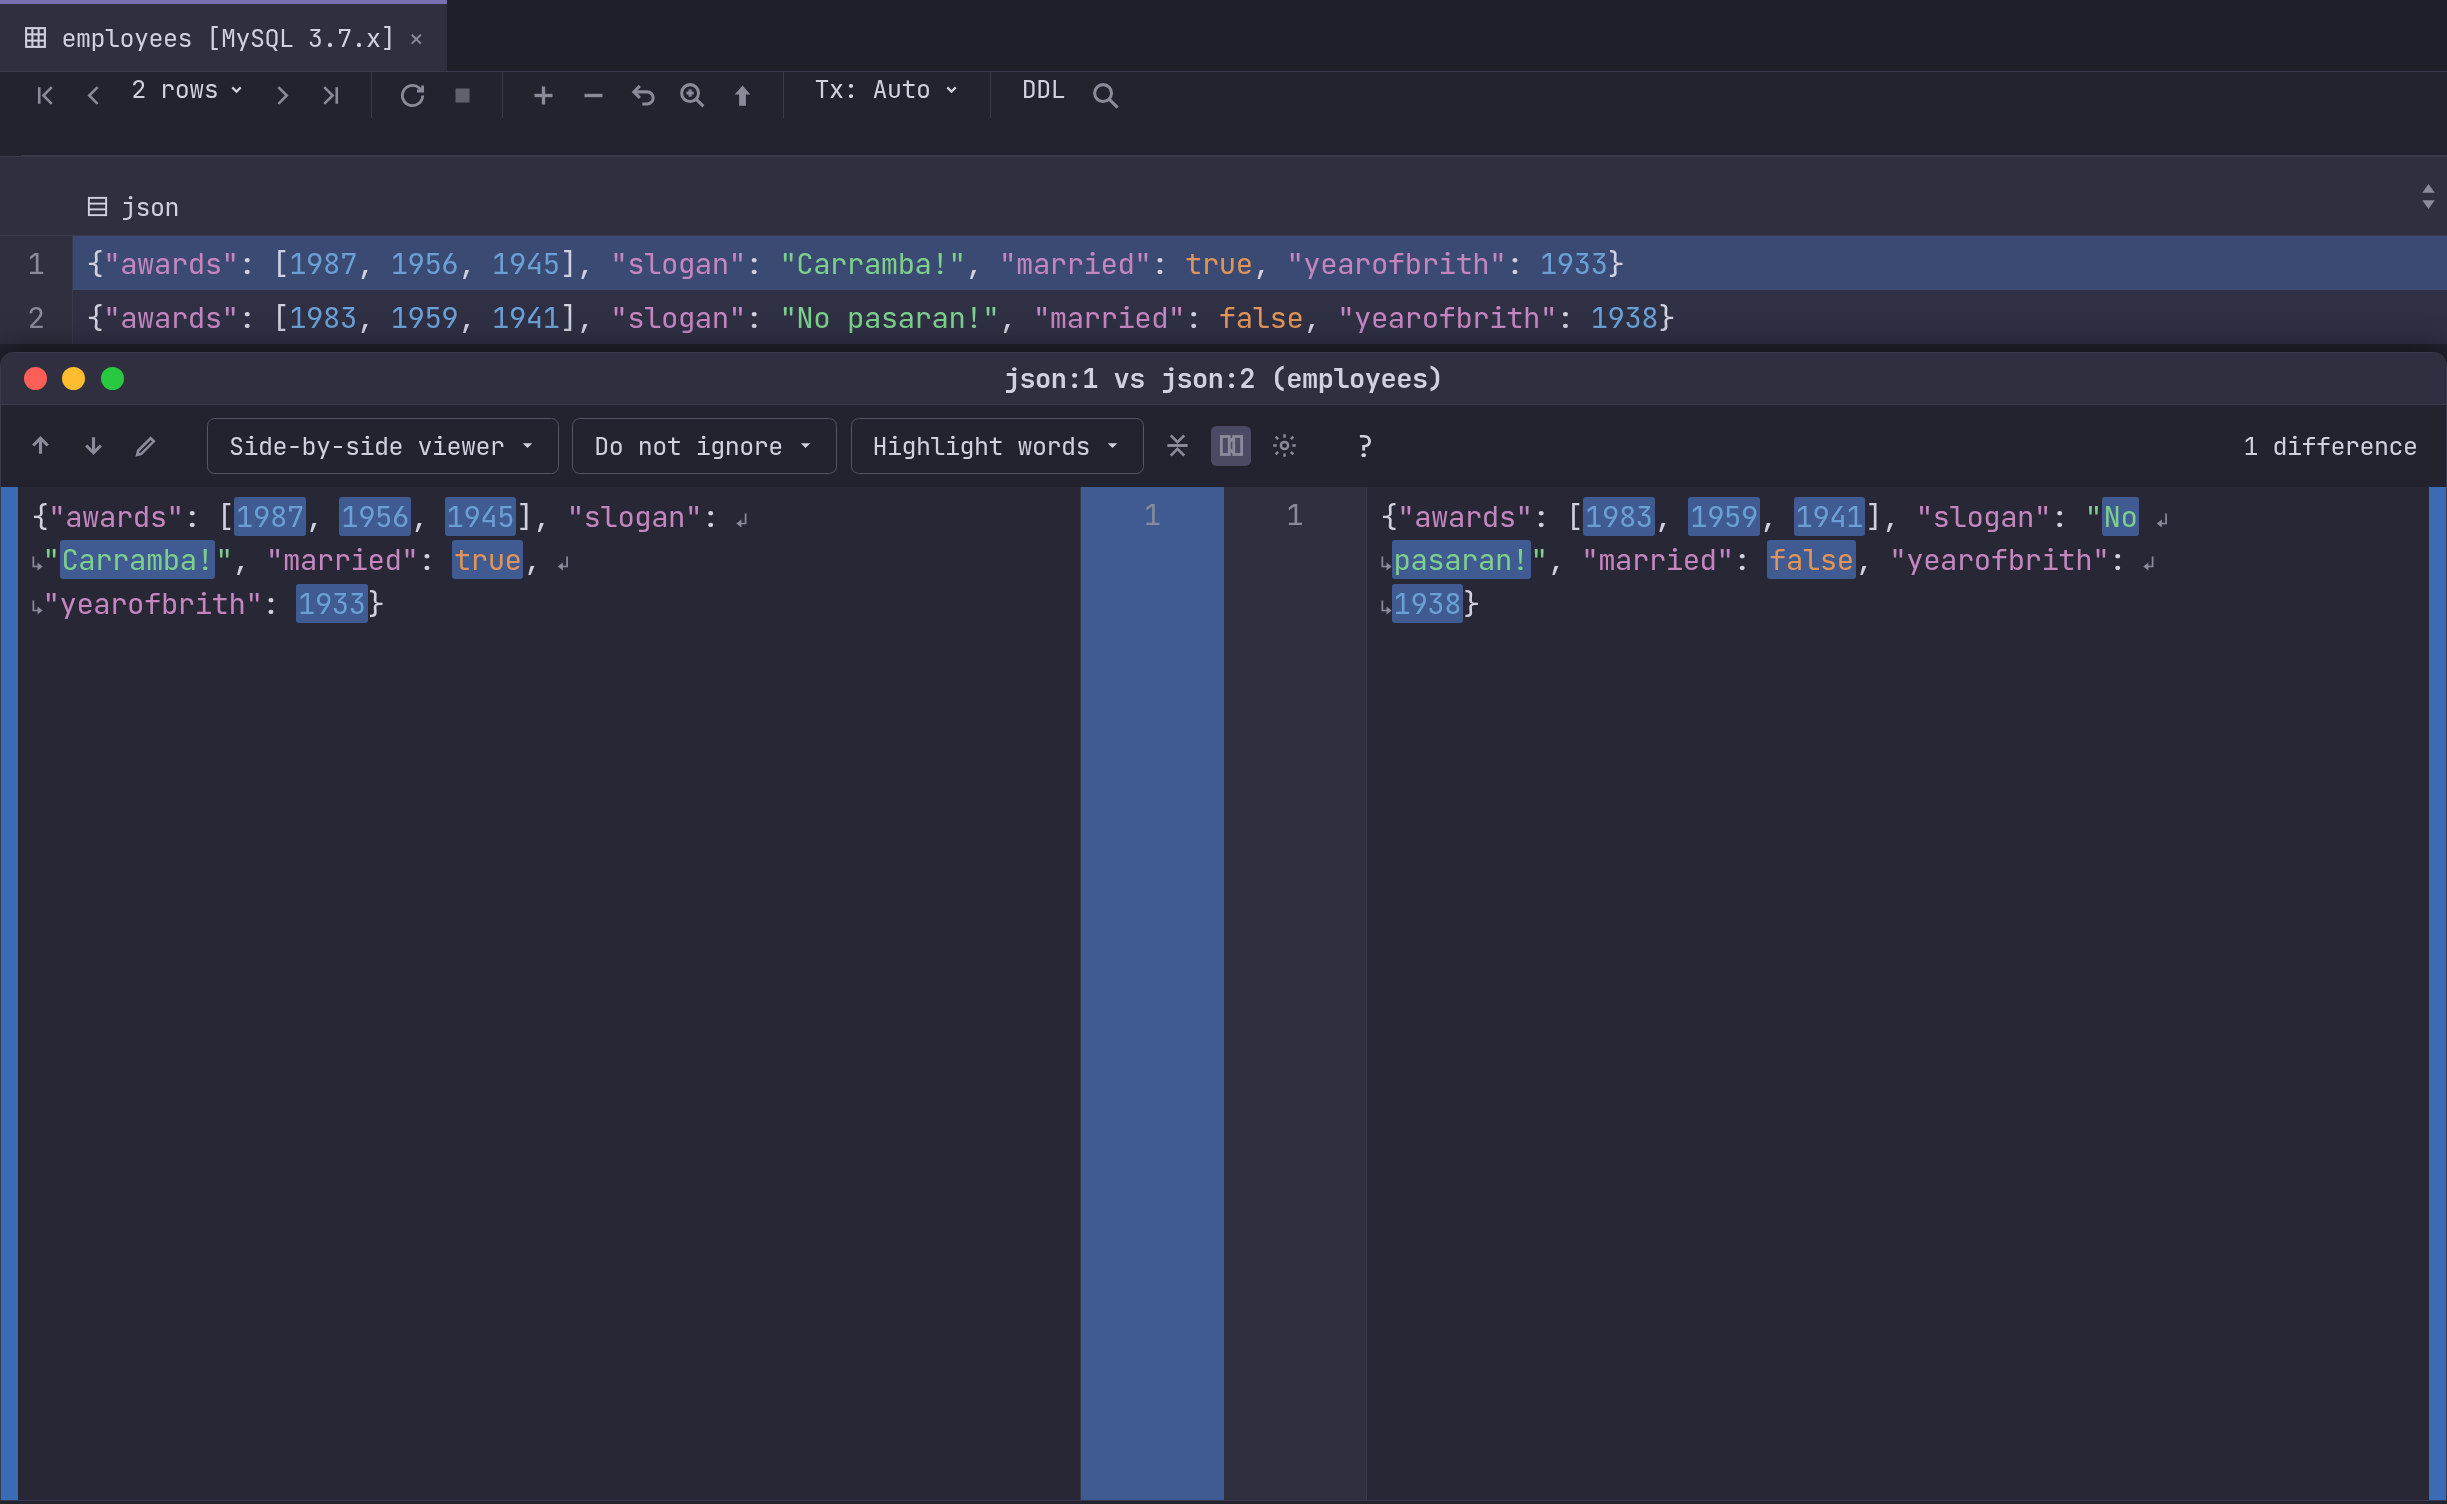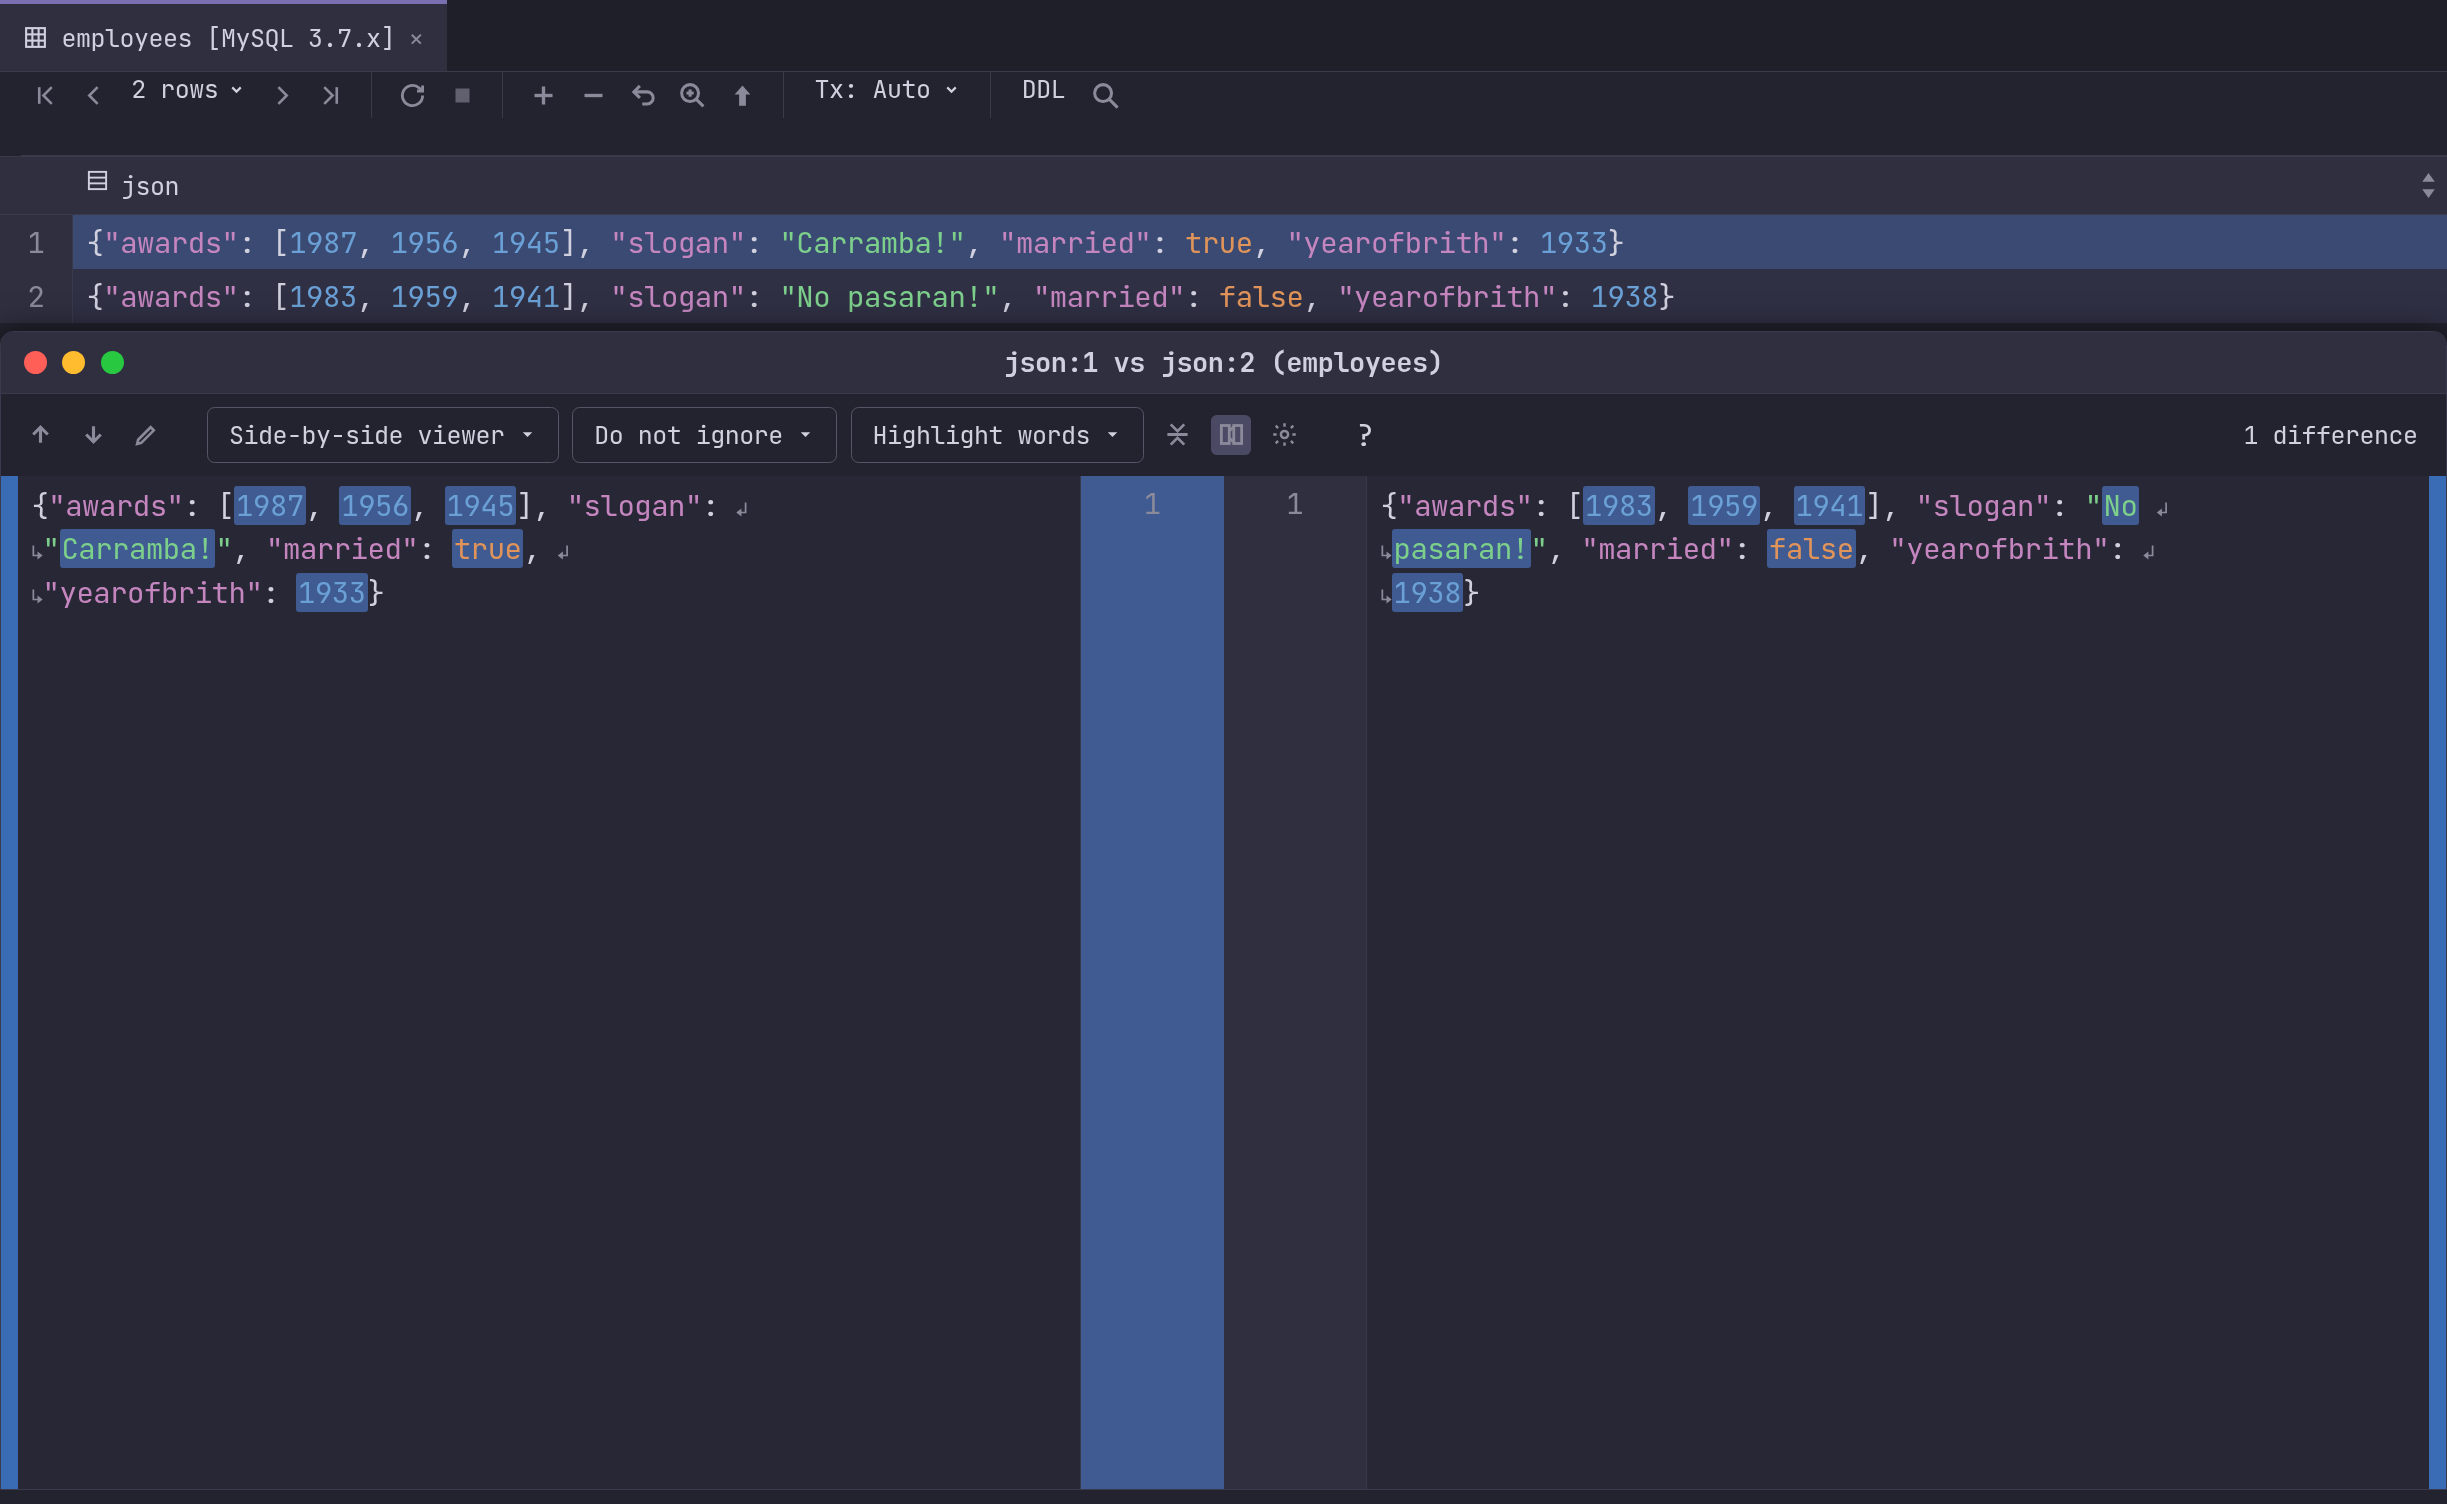--- a/index.html
+++ b/index.html
@@ -42,40 +42,40 @@
   .tlabel{display:flex;align-items:center;gap:12px;color:var(--txt-bright);padding:0 13.4px;cursor:pointer;}
   
   
   .filterbar{display:flex;background:var(--bg-dark);border-bottom:1px solid var(--border);}
   .filterbox{flex:1;display:flex;align-items:center;gap:17px;padding:17px 23px;color:var(--txt-dim);letter-spacing:5.7px;font-size:29px;}
   .filterbox:first-child{border-right:1px solid var(--border);}
   
   
   .colhdr{display:flex;align-items:center;background:var(--bg-tab);border-bottom:1px solid var(--border);}
   .gutterhdr{width:73px;border-right:1px solid var(--border);}
-  .colcell{flex:1;display:flex;gap:11.5px;padding:11.5px 13.4px;color:var(--txt-bright);}
+  .colcell{flex:1;display:flex;align-items:center;gap:11.5px;padding:11.5px 13.4px;color:var(--txt-bright);margin-top:21px;}
   .colsort{width:38px;display:flex;justify-content:center;color:var(--txt-dim);}
   
   
   .datarow{display:flex;align-items:stretch;font-size:29px;}
   .gutter{width:73px;display:flex;align-items:center;justify-content:center;color:var(--txt-dim);background:var(--bg-tab);border-right:1px solid var(--border);}
   .cell{flex:1;padding:7.6px 13.4px;white-space:pre;}
   .r1{background:var(--row-sel);}
   .r2{background:var(--row-alt);}
   
   
   .p{color:var(--txt-bright);}
   .k{color:var(--json-key);}
   .n{color:var(--json-num);}
   .s{color:var(--json-str);}
   .kw{color:var(--json-kw);}
   
   
   .dialog{position:relative;margin-top:7.6px;background:var(--bg-dark);box-shadow:0 0 33px rgba(0,0,0,0.6);border:1px solid #3a3a4f;border-radius:13.4px 13.4px 0 0;overflow:hidden;}
-  .dlg-titlebar{display:flex;align-items:center;height:62px;background:var(--bg-tab);position:relative;border-bottom:1px solid var(--border);}
+  .dlg-titlebar{display:flex;align-items:center;height:52px;background:var(--bg-tab);position:relative;border-bottom:1px solid var(--border);}
   .traffic{position:absolute;left:23px;display:flex;gap:15.3px;}
   .tdot{width:23px;height:23px;border-radius:50%;}
   .dlg-title{flex:1;text-align:center;color:var(--txt-bright);font-size:27px;font-weight:600;}
   
   .dlg-toolbar{display:flex;align-items:center;gap:13.4px;padding:13.4px 19px;background:var(--bg-dark);}
   .dlg-toolbar .tbtn{width:40px;height:40px;}
   .dd{display:flex;align-items:center;gap:13.4px;padding:9.6px 21px;border:1px solid #555567;border-radius:7.6px;color:var(--txt-bright);cursor:pointer;font-size:25px;}
   .dlg-spacer{flex:1;}
   .diffcount{color:var(--txt-bright);font-size:25px;padding-right:9.6px;}
   .active-btn{background:var(--btn-active);}

